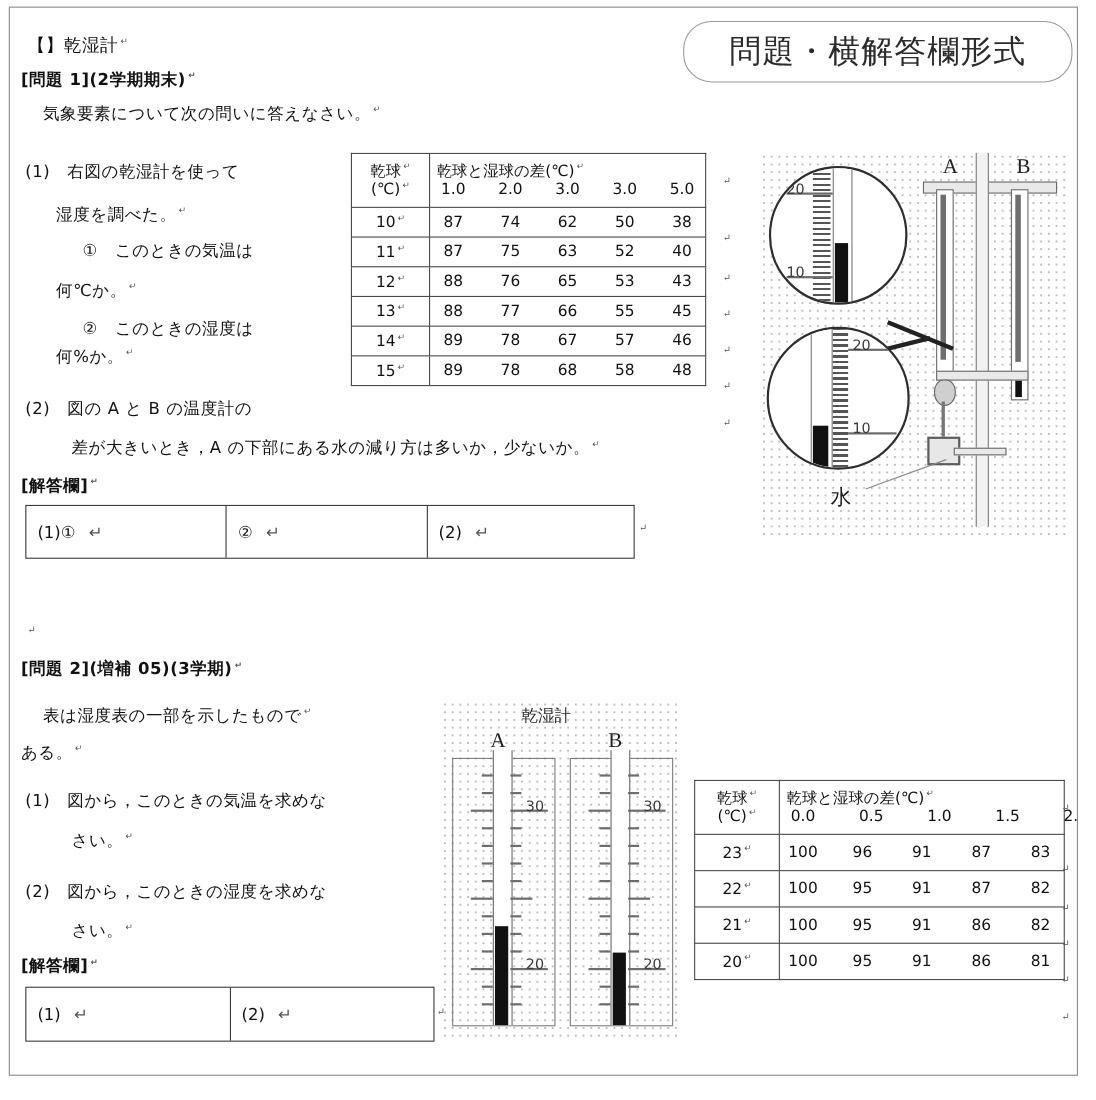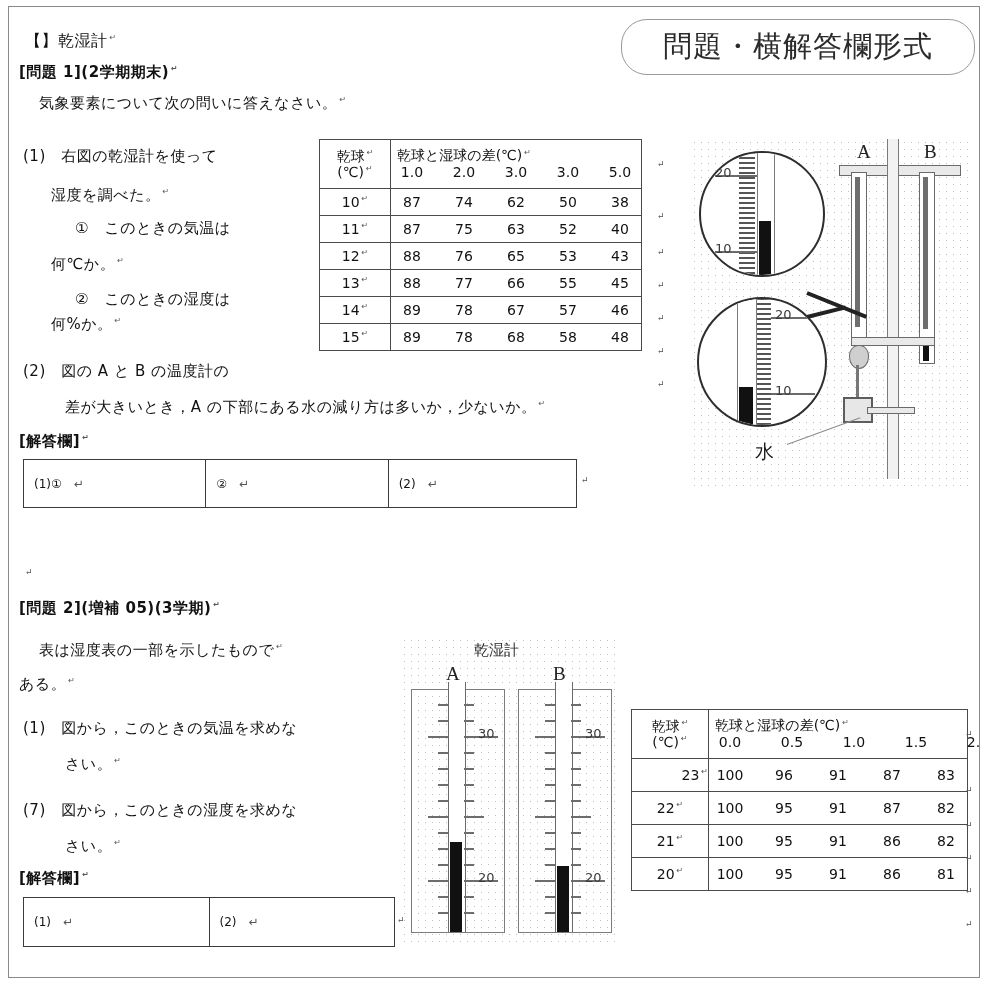--- a/index.html
+++ b/index.html
@@ -50,21 +50,21 @@
   .valrow span{display:inline-block;min-width:30px;text-align:center;}
   .hdrow{display:flex;justify-content:space-between;gap:8px;}
   .hdrow span{display:inline-block;min-width:30px;text-align:center;}
 
   
   .ansbox{position:absolute;border:1px solid #3b3b3b;display:flex;background:#fff;}
   .ansbox .cell{border-right:1px solid #3b3b3b;display:flex;align-items:center;}
   .ansbox .cell:last-child{border-right:none;}
   .ansbox .cell span{
     font-family:"DejaVu Sans","Liberation Sans",sans-serif;
-    font-size:12px;padding-left:10px;
+    font-size:15px;padding-left:10px;
   }
 
   
   .fig{
     position:absolute;
     background-image:radial-gradient(#bfbfbf 0.7px, transparent 0.8px);
     background-size:7px 7px;
   }
 
   
@@ -327,21 +327,21 @@
   <div class="ln jp" style="left:10px;top:668px;">
     <span>ある。</span><span class="pilcrow">↵</span>
   </div>
   <div class="ln jp" style="left:14px;top:712px;">
     <span>(1)　図から，このときの気温を求めな</span>
   </div>
   <div class="ln jp" style="left:56px;top:748px;">
     <span>さい。</span><span class="pilcrow">↵</span>
   </div>
   <div class="ln jp" style="left:14px;top:794px;">
-    <span>(7)　図から，このときの湿度を求めな</span>
+    <span>(2)　図から，このときの湿度を求めな</span>
   </div>
   <div class="ln jp" style="left:56px;top:830px;">
     <span>さい。</span><span class="pilcrow">↵</span>
   </div>
   <div class="ln jp b" style="left:10px;top:862px;">
     <span>[解答欄]</span><span class="pilcrow">↵</span>
   </div>
 
   <div class="ansbox" style="left:14px;top:890px;width:370px;height:48px;">
     <div class="cell" style="width:185px;">
@@ -449,21 +449,21 @@
           <span class="hd2 hdrow" style="width:246px;gap:32px;">
             <span>0.0</span>
             <span>0.5</span>
             <span>1.0</span>
             <span>1.5</span>
             <span>2.0</span>
           </span>
         </td>
       </tr>
       <tr>
-        <td class="rlab" style="width:76px;height:32px;text-align:right;"><span>23</span><span class="pilcrow">↵</span></td>
+        <td class="rlab" style="width:76px;height:32px;"><span>23</span><span class="pilcrow">↵</span></td>
         <td class="vals" style="height:32px;">
               <span class="valrow" style="width:246px;">
           <span>100</span>
                 <span>96</span>
                 <span>91</span>
                 <span>87</span>
                 <span>83</span>
         </span>
             </td>
       </tr>

